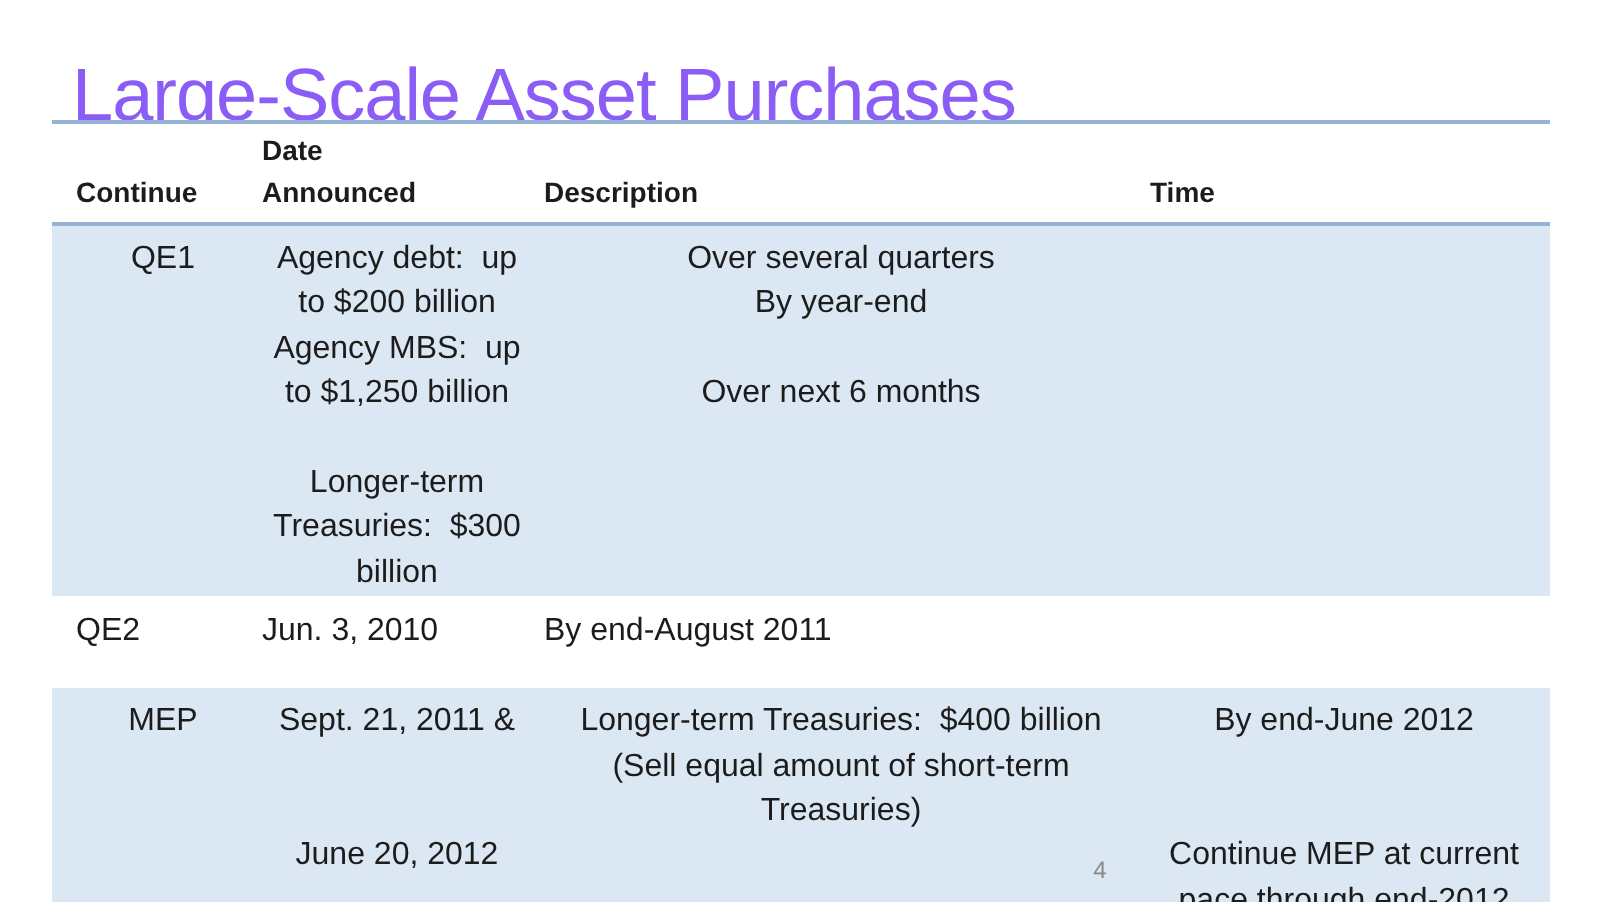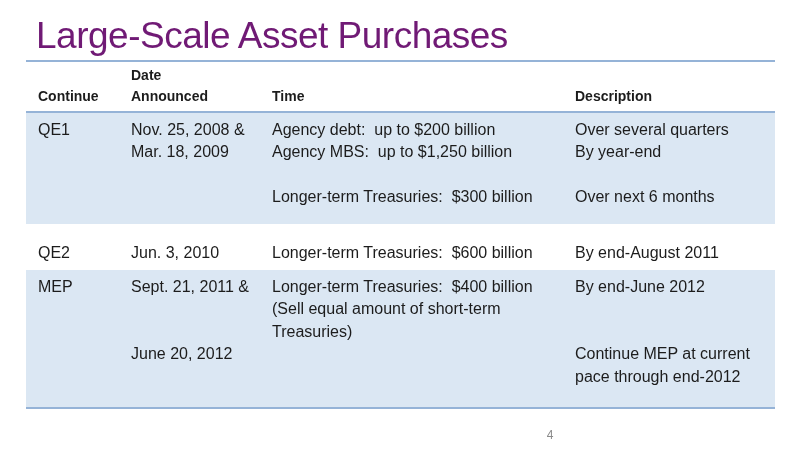--- a/index.html
+++ b/index.html
@@ -10,24 +10,24 @@
     background: #ffffff;
     font-family: "Liberation Sans", sans-serif;
     color: #1c1c1c;
     overflow: hidden;
     --band: #dbe7f3;
     --rule: #95b3d7;
   }
   .slide-title {
     position: absolute;
     left: 36px;
-    top: 14px;
+    top: 26px;
     font-size: 37px;
     line-height: 44px;
-    color: #701a75;
+    color: #8b5cf6;
     letter-spacing: -0.5px;
     white-space: nowrap;
   }
   .title-rule {
     position: absolute;
     left: 26px;
     top: 60px;
     width: 749px;
     height: 0;
     border-top: 2px solid var(--rule);
@@ -57,23 +57,23 @@
     align-items: end;
     border-bottom: 2px solid var(--rule);
     padding-bottom: 4px;
     background: #ffffff;
   }
   .thead .cell {
     font-weight: bold;
     font-size: 14px;
     line-height: 21px;
   }
-  .band { background: var(--band); }
+  .band { background: var(--band); text-align: center; }
   .row-qe1 { min-height: 111px; padding-top: 6px; }
-  .row-qe2 { min-height: 46px;  padding-top: 18px; background: #ffffff; }
+  .row-qe2 { min-height: 46px;  padding-top: 7px; background: #ffffff; }
   .row-mep { min-height: 137px; padding-top: 6px; }
   .page-number {
     position: absolute;
     left: 540px;
     top: 428px;
     width: 20px;
     text-align: center;
     font-size: 12px;
     color: #8a8a8a;
   }
@@ -85,42 +85,39 @@
 
   <div class="slide-title">Large-Scale Asset Purchases</div>
   <div class="title-rule"></div>
 
   <div class="lsap-table">
 
     <div class="trow thead">
       <div class="cell">Continue</div>
       <div class="cell">Date
 Announced</div>
+      <div class="cell">Description</div>
       <div class="cell">Time</div>
-      <div class="cell">Description</div>
     </div>
 
     <div class="trow band row-qe1">
       <div class="cell">QE1</div>
-      <div class="cell">Nov. 25, 2008 &amp;
-Mar. 18, 2009</div>
       <div class="cell">Agency debt:  up to $200 billion
 Agency MBS:  up to $1,250 billion
 
 Longer-term Treasuries:  $300 billion</div>
       <div class="cell">Over several quarters
 By year-end
 
 Over next 6 months</div>
     </div>
 
     <div class="trow row-qe2">
       <div class="cell">QE2</div>
       <div class="cell">Jun. 3, 2010</div>
-      <div class="cell">Longer-term Treasuries:  $600 billion</div>
       <div class="cell">By end-August 2011</div>
     </div>
 
     <div class="trow band row-mep">
       <div class="cell">MEP</div>
       <div class="cell">Sept. 21, 2011 &amp;
 
 
 June 20, 2012</div>
       <div class="cell">Longer-term Treasuries:  $400 billion

